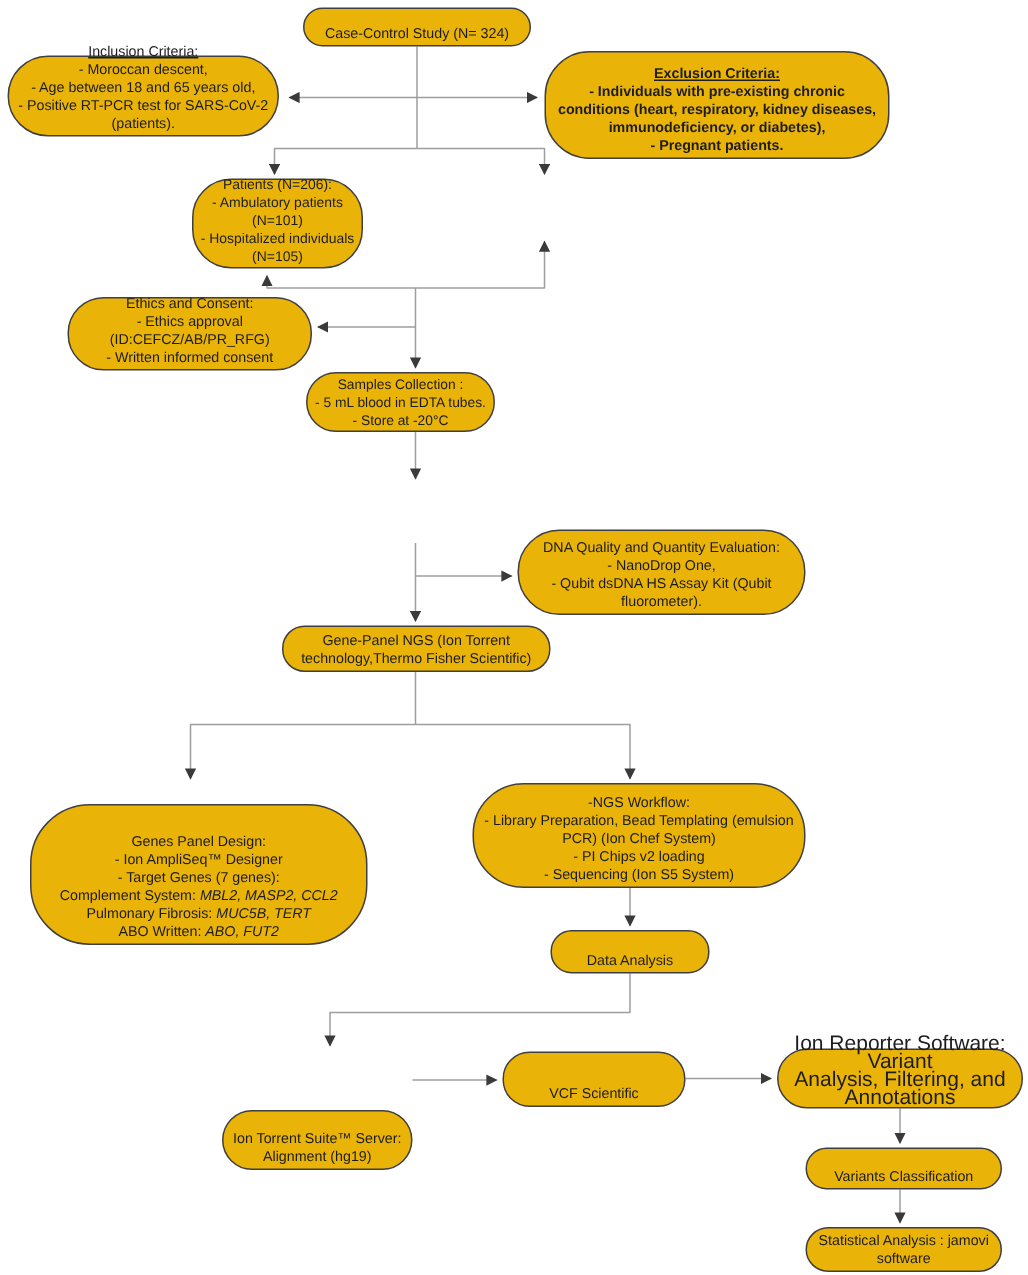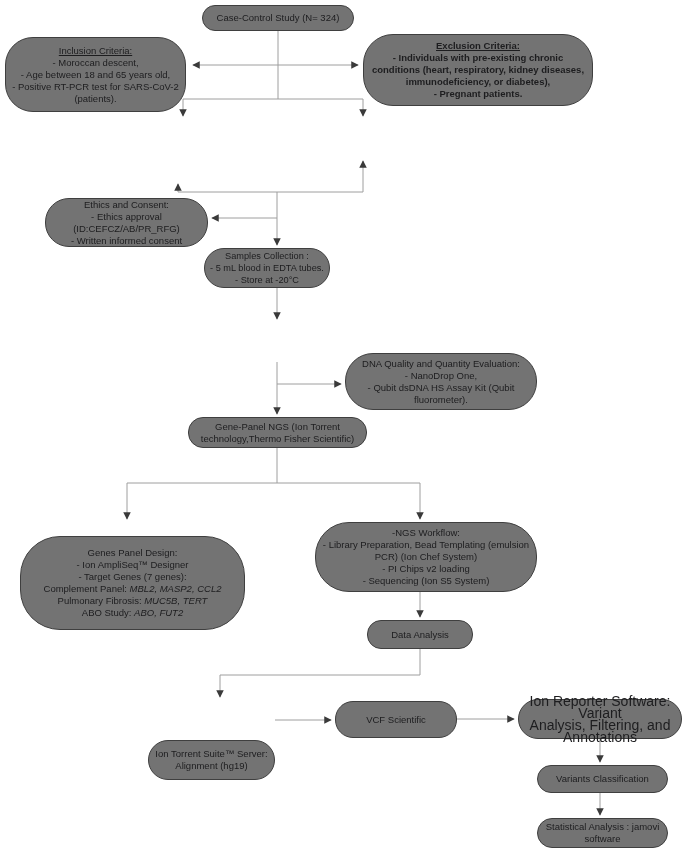--- a/index.html
+++ b/index.html
@@ -4,31 +4,31 @@
 <style>
   html,body{margin:0;padding:0;background:#ffffff;}
   #stage{
     position:relative;width:685px;height:850px;background:#ffffff;
     font-family:"Liberation Sans","DejaVu Sans",sans-serif;
     color:#1d1d1f;overflow:hidden;
   }
   #wires{position:absolute;left:0;top:0;width:685px;height:850px;}
   .node{
     position:absolute;box-sizing:border-box;
-    background:#737373;border:1.4px solid #3f3f3f;
-    display:flex;flex-direction:column;align-items:center;justify-content:center;
+    background:#eab308;border:1.4px solid #3f3f3f;
+    display:flex;flex-direction:column;align-items:center;justify-content:flex-end;
     text-align:center;font-size:9.5px;line-height:12px;padding:1px 4px;
   }
   .node-title{text-decoration:underline;white-space:pre-line;}
   .node-text{white-space:pre-line;}
   .gene-line{white-space:pre;}
   .it{font-style:italic;}
   
   .n-case{left:202px;top:5px;width:152px;height:26px;border-radius:13px;}
-  .n-incl{left:5px;top:37px;width:181px;height:75px;border-radius:28px;}
+  .n-incl{left:5px;top:37px;width:181px;height:54px;border-radius:28px;}
   .n-excl{left:363px;top:34px;width:230px;height:72px;border-radius:30px;font-weight:bold;}
   .n-pat{left:128px;top:119px;width:114px;height:60px;border-radius:26px;font-size:9.3px;}
   .n-ctl{left:328px;top:120px;width:74px;height:39px;border-radius:19px;}
   .n-eth{left:45px;top:198px;width:163px;height:49px;border-radius:24px;}
   .n-smp{left:204px;top:248px;width:126px;height:40px;border-radius:20px;font-size:9.2px;}
   .n-gdna{left:212px;top:322px;width:130px;height:40px;border-radius:20px;}
   .n-dnaq{left:345px;top:353px;width:192px;height:57px;border-radius:28px;}
   .n-gpn{left:188px;top:417px;width:179px;height:31px;border-radius:15px;}
   .n-gpd{left:20px;top:536px;width:225px;height:94px;border-radius:40px;}
   .n-ngsw{left:315px;top:522px;width:222px;height:70px;border-radius:34px;}
@@ -100,20 +100,27 @@
   </div>
 
   <div class="node n-excl">
     <div class="node-title">Exclusion Criteria:</div>
     <div class="node-text">- Individuals with pre-existing chronic
 conditions (heart, respiratory, kidney diseases,
 immunodeficiency, or diabetes),
 - Pregnant patients.</div>
   </div>
 
+  <div class="node n-pat">
+    <div class="node-text">Patients (N=206):
+- Ambulatory patients
+(N=101)
+- Hospitalized individuals
+(N=105)</div>
+  </div>
 
 
   <div class="node n-eth">
     <div class="node-text">Ethics and Consent:
 - Ethics approval
 (ID:CEFCZ/AB/PR_RFG)
 - Written informed consent</div>
   </div>
 
   <div class="node n-smp">
@@ -132,23 +139,23 @@
 
   <div class="node n-gpn">
     <div class="node-text">Gene-Panel NGS (Ion Torrent
 technology,Thermo Fisher Scientific)</div>
   </div>
 
   <div class="node n-gpd">
     <div class="gene-line">Genes Panel Design:</div>
     <div class="gene-line">- Ion AmpliSeq™ Designer</div>
     <div class="gene-line">- Target Genes (7 genes):</div>
-    <div class="gene-line"><span>Complement Panel: </span><span class="it">MBL2, MASP2, CCL2</span></div>
+    <div class="gene-line"><span>Complement System: </span><span class="it">MBL2, MASP2, CCL2</span></div>
     <div class="gene-line"><span>Pulmonary Fibrosis: </span><span class="it">MUC5B, TERT</span></div>
-    <div class="gene-line"><span>ABO Study: </span><span class="it">ABO, FUT2</span></div>
+    <div class="gene-line"><span>ABO Written: </span><span class="it">ABO, FUT2</span></div>
   </div>
 
   <div class="node n-ngsw">
     <div class="node-text">-NGS Workflow:
 - Library Preparation, Bead Templating (emulsion
 PCR) (Ion Chef System)
 - PI Chips v2 loading
 - Sequencing (Ion S5 System)</div>
   </div>
 

